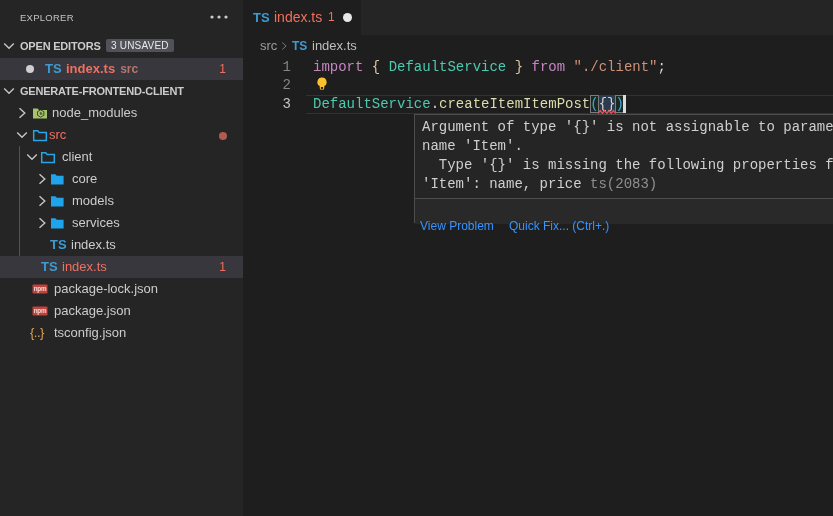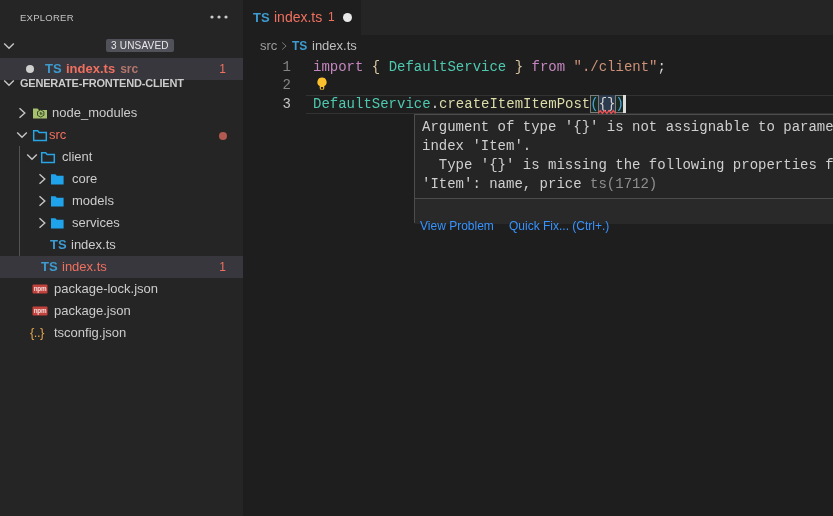--- a/index.html
+++ b/index.html
@@ -76,31 +76,32 @@
       <circle cx="3" cy="7" r="1.6"></circle>
           <circle cx="10" cy="7" r="1.6"></circle>
           <circle cx="17" cy="7" r="1.6"></circle>
         </g>
       </svg>
 
     <div class="row hdr" style="top:35px;">
       <svg class="chev" style="left:1px;" viewBox="0 0 16 16">
           <path d="M3.2 5.5 8 10.3 12.8 5.5" fill="none" stroke="#c5c5c5" stroke-width="1.4"></path>
         </svg>
+      <span style="position:absolute;left:20px;">OPEN EDITORS</span>
       <span class="unsaved">3 UNSAVED</span>
     </div>
 
     <div class="row sel" style="top:58px;">
       <div class="dotmod"></div>
       <span class="ts-ico" style="position:absolute;left:45px;top:0;color:#3d9bd0;font-weight:bold;font-size:13px;">TS</span>
       <span class="err" style="position:absolute;left:66px;font-weight:bold;">index.ts<span class="desc">src</span></span>
       <span class="badge1">1</span>
     </div>
 
-    <div class="row hdr" style="top:72px;">
+    <div class="row hdr" style="top:80px;">
       <svg class="chev" style="left:1px;" viewBox="0 0 16 16">
           <path d="M3.2 5.5 8 10.3 12.8 5.5" fill="none" stroke="#c5c5c5" stroke-width="1.4"></path>
         </svg>
       <span style="position:absolute;left:20px;">GENERATE-FRONTEND-CLIENT</span>
     </div>
 
     <div id="guide"></div>
 
     <div class="row" style="top:102px;">
       <svg class="chev" style="left:14px;" viewBox="0 0 16 16">
@@ -237,23 +238,23 @@
     <div class="cline" style="top:95px;"><span class="tk-cls">DefaultService</span>.<span class="tk-fn">createItemItemPost</span><span class="tk-paren">(</span>{}<span class="tk-paren">)</span></div>
 
     <svg class="squig" style="left:355px;width:18px;height:6px;" viewBox="0 0 18 6" preserveAspectRatio="none">
       <path d="M0 4.5 L2.2 1.5 L4.4 4.5 L6.6 1.5 L8.8 4.5 L11 1.5 L13.2 4.5 L15.4 1.5 L17.6 4.5" fill="none" stroke="#f14c4c" stroke-width="1.3"></path>
     </svg>
 
     <div id="cursor"></div>
 
     <div id="tooltip">
       <div class="tt-line" style="top:3px;">Argument of type '{}' is not assignable to parameter of</div>
-      <div class="tt-line" style="top:22px;">index 'Item'.</div>
+      <div class="tt-line" style="top:22px;">name 'Item'.</div>
       <div class="tt-line" style="top:41px;">  Type '{}' is missing the following properties from type</div>
-      <div class="tt-line" style="top:60px;">'Item': name, price <span class="tt-dim">ts(1712)</span></div>
+      <div class="tt-line" style="top:60px;">'Item': name, price <span class="tt-dim">ts(2083)</span></div>
       <div id="tt-sep"></div>
       <div id="tt-status">
         <span class="tt-link" style="left:5px;">View Problem</span>
         <span class="tt-link" style="left:94px;">Quick Fix... (Ctrl+.)</span>
       </div>
     </div>
   </div>
 
 </div>
 

